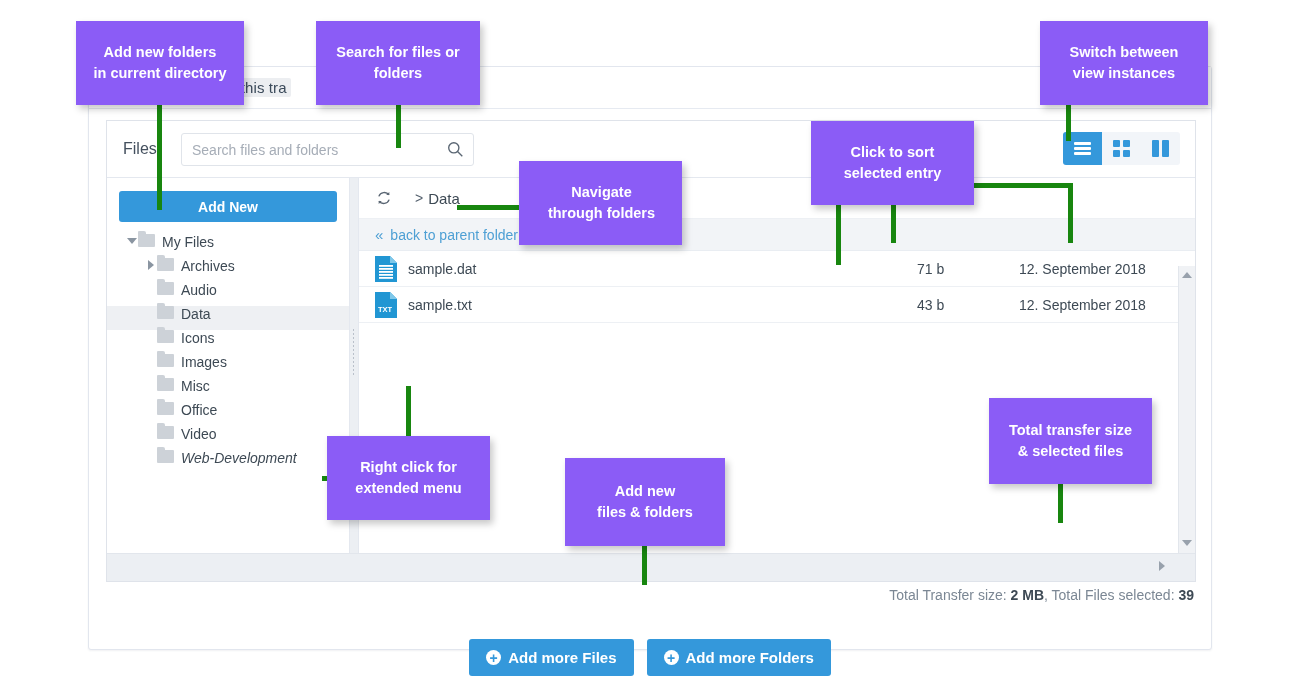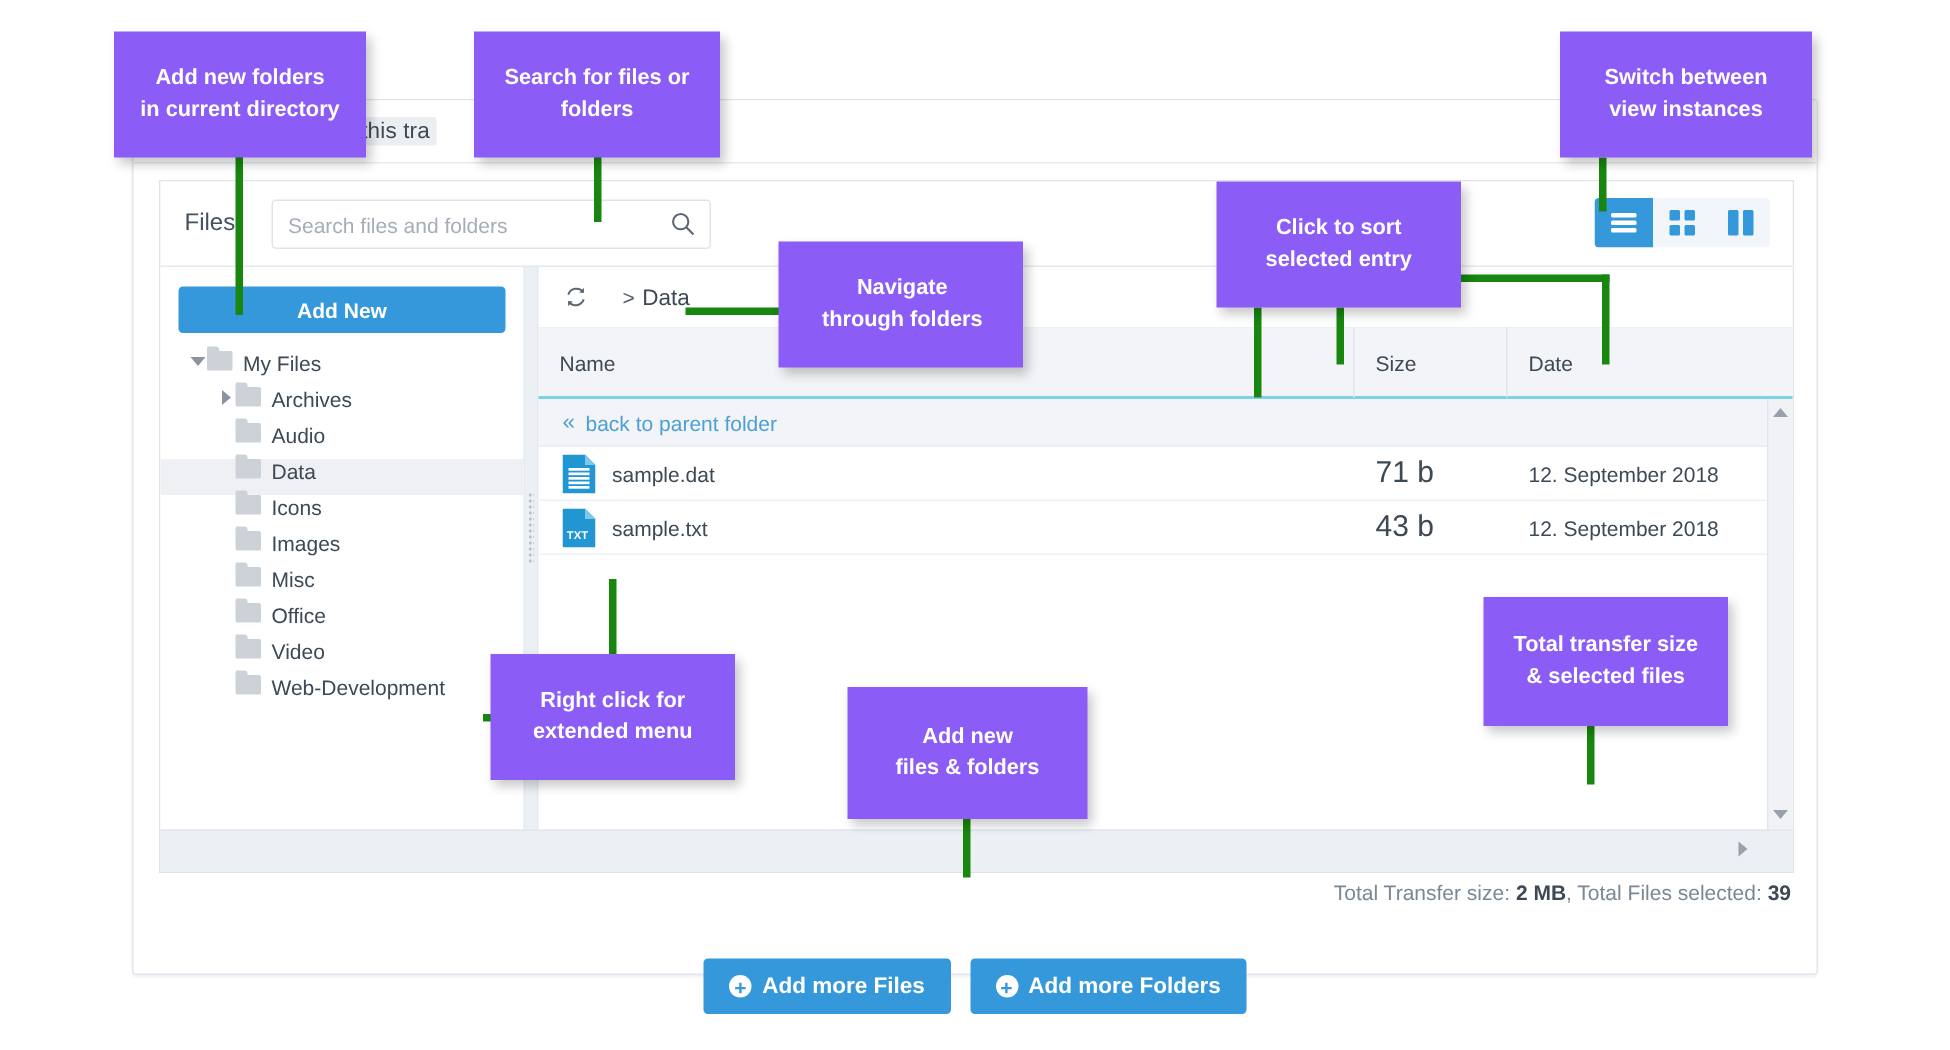--- a/index.html
+++ b/index.html
@@ -171,21 +171,21 @@
   }
   .chev-dbl { color: #4d9fd4; font-size: 15px; margin-right: 9px; letter-spacing: -2px; }
   .parent-label { color: #4d9fd4; font-size: 14px; }
 
   .file-row {
     height: 36px; display: flex; align-items: center;
     border-bottom: 1px solid #edf0f4; cursor: pointer;
   }
   .file-name { flex: 1 1 auto; display: flex; align-items: center; padding-left: 16px;
                font-size: 14px; color: #3d4954; }
-  .file-size { flex: 0 0 102px; font-size: 20px; color: #3d4954; padding-left: 14px; }
+  .file-size { flex: 0 0 102px; font-size: 14px; color: #3d4954; padding-left: 14px; }
   .file-date { flex: 0 0 168px; font-size: 14px; color: #3d4954; padding-left: 14px; }
   .file-pad { flex: 0 0 22px; }
   .ficon { width: 22px; height: 26px; margin-right: 11px; flex: 0 0 22px; }
 
   .vscroll {
     position: absolute; right: 0; top: 88px; bottom: 0; width: 17px;
     background: #f0f2f5; border-left: 1px solid #e2e6ec;
   }
   .vs-arrow {
     position: absolute; left: 3px; width: 0; height: 0;
@@ -338,21 +338,21 @@
               <div class="tree-row" style="padding-left: 37px;">
                 <span class="tree-caret"></span>
                 <span class="folder-icon"></span>
                 <span class="tree-label">Office</span>
               </div>
               <div class="tree-row" style="padding-left: 37px;">
                 <span class="tree-caret"></span>
                 <span class="folder-icon"></span>
                 <span class="tree-label">Video</span>
               </div>
-              <div class="tree-row" style="padding-left: 37px;">
+              <div class="tree-row" style="padding-left: 37px; font-style: italic;">
                 <span class="tree-caret"></span>
                 <span class="folder-icon"></span>
                 <span class="tree-label">Web-Development</span>
               </div>
             </div>
         </div>
 
         <div class="splitter">
           <div class="splitter-grip"></div>
         </div>
@@ -363,26 +363,20 @@
             <svg class="refresh-icon" viewBox="0 0 20 20">
               <path d="M15.5 6.5A6.4 6.4 0 0 0 4.3 8.2" fill="none" stroke="currentColor" stroke-width="1.5"></path>
               <path d="M4.5 13.5A6.4 6.4 0 0 0 15.7 11.8" fill="none" stroke="currentColor" stroke-width="1.5"></path>
               <path d="M15.9 3.2l0 3.6-3.5 0z" fill="currentColor"></path>
               <path d="M4.1 16.8l0-3.6 3.5 0z" fill="currentColor"></path>
             </svg>
             <span class="crumb-sep">&gt;</span>
             <span class="crumb-item">Data</span>
           </div>
 
-          <div class="col-header">
-            <div class="col-h col-name">Name</div>
-            <div class="col-h col-size">Size</div>
-            <div class="col-h col-date">Date</div>
-            <div class="col-h col-pad"></div>
-          </div>
 
           <div class="parent-row">
             <span class="chev-dbl">«</span>
             <span class="parent-label">back to parent folder</span>
           </div>
 
           <div id="rows-root">
               <div class="file-row">
                 <div class="file-name">
                   <svg class="ficon" viewBox="0 0 22 26">

